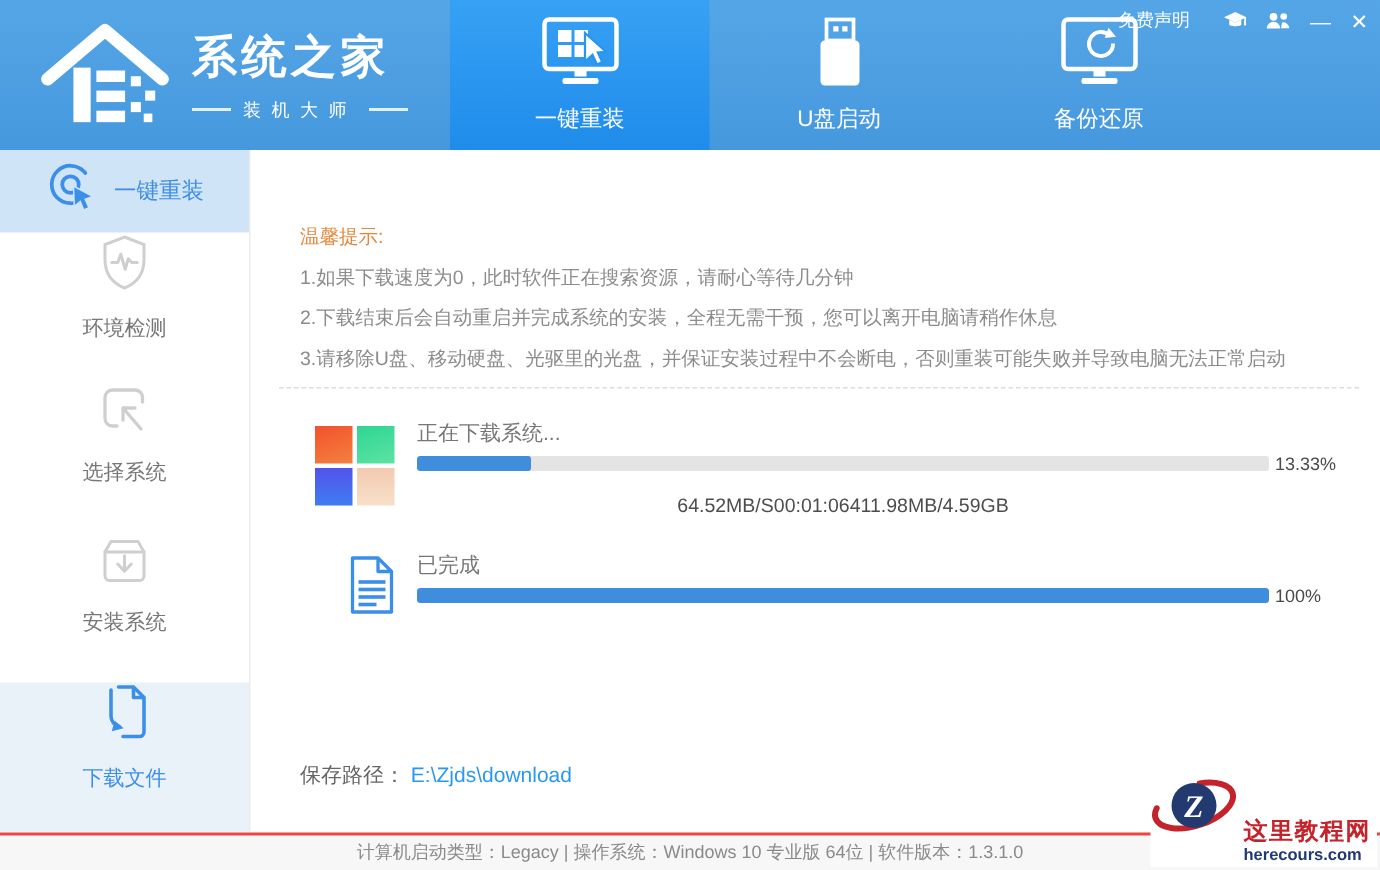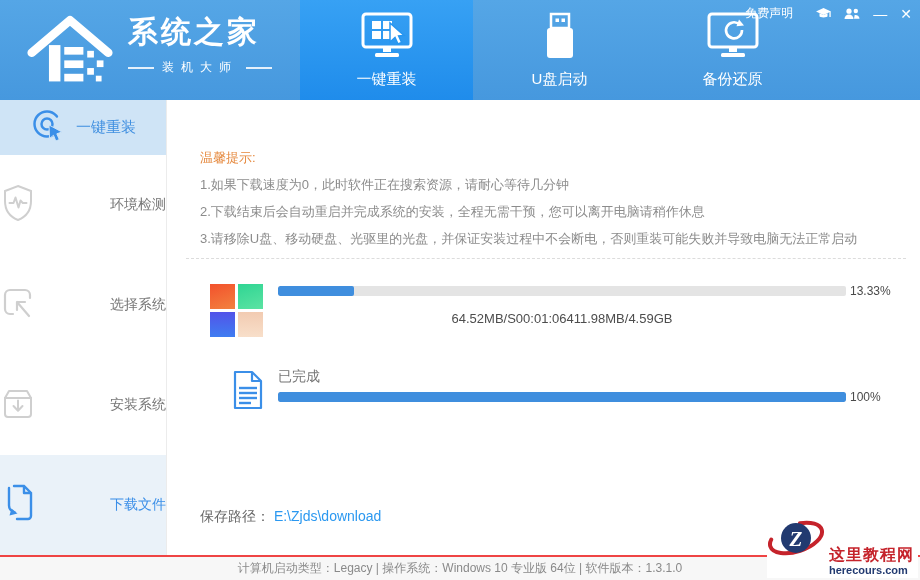--- a/index.html
+++ b/index.html
@@ -2,21 +2,21 @@
 <html><head>
 <meta charset="utf-8">
 <style>
   * { margin:0; padding:0; box-sizing:border-box; }
   html,body { width:920px; height:580px; font-family:"Liberation Sans","DejaVu Sans",sans-serif; }
   #app { position:relative; width:920px; height:580px; background:#fff; overflow:hidden; }
 
   
   .header { position:absolute; left:0; top:0; width:920px; height:100px;
             background:linear-gradient(180deg,#55a6e6,#4698de); }
-  .logo { position:absolute; left:26px; top:12px; display:flex; gap:14px; }
+  .logo { position:absolute; left:26px; top:12px; display:flex; align-items:center; gap:14px; }
   .logo-text { color:#fff; }
   .logo-title { font-size:30px; font-weight:bold; letter-spacing:3px; }
   .logo-sub { display:flex; align-items:center; gap:8px; margin-top:6px; }
   .logo-sub .rule { width:26px; height:2px; background:rgba(255,255,255,.85); }
   .logo-sub .sub-label { font-size:12px; letter-spacing:7px; color:#fff; }
 
   .tabs { position:absolute; left:300px; top:0; height:100px; display:flex; }
   .tab { width:173px; height:100px; display:flex; flex-direction:column; align-items:center;
          justify-content:center; gap:7px; color:#fff; font-size:15px; cursor:pointer; }
   .tab.active { background:linear-gradient(180deg,#37a1f4,#1f8ceb); }
@@ -26,22 +26,22 @@
   .free-statement { font-size:12px; cursor:pointer; margin-right:10px;margin-left:44px; }
   .ctrl-btn { cursor:pointer; display:flex; align-items:center; justify-content:center; height:14px; }
   .glyph { font-size:14px; line-height:14px; color:#fff; }
 
   
   .sidebar { position:absolute; left:0; top:100px; width:167px; height:455px; background:#fff;
              border-right:1px solid #ececec; display:flex; flex-direction:column; }
   .side-item-main { height:55px; background:#cfe4f6; display:flex; align-items:center;
                     justify-content:center; gap:10px; cursor:pointer; }
   .side-item-main .label { font-size:15px; color:#3f8fe0; }
-  .side-item { flex:1; display:flex; flex-direction:row; align-items:center;
-               justify-content:space-between; gap:10px; cursor:pointer; }
+  .side-item { flex:1; display:flex; flex-direction:column; align-items:center;
+               justify-content:flex-start; gap:10px; cursor:pointer; }
   .side-item .label { font-size:14px; color:#777; }
   .side-item.active { background:#eaf2f9; }
   .side-item.active .label { color:#3b8fe8; }
 
   
   .main { position:absolute; left:168px; top:100px; width:752px; height:455px; background:#fff; }
   .tips { position:absolute; left:32px; top:44px; line-height:27px; font-size:13px; color:#8c8c8c; }
   .tips-title { color:#e5873b; }
   .dashed-sep { position:absolute; left:18px; right:14px; top:158px; border-top:1px dashed #dcdcdc; }
 
@@ -241,20 +241,21 @@
     <div class="dashed-sep"></div>
 
     <div class="dl-block">
       <div class="win-logo">
         <div class="sq1"></div>
           <div class="sq2"></div>
           <div class="sq3"></div>
           <div class="sq4"></div>
       </div>
       <div class="dl-content">
+        <div class="block-title">正在下载系统...</div>
         <div class="progress-row">
           <div class="track">
             <div class="fill" style="width: 13.33%;"></div>
           </div>
           <span class="pct-label">13.33%</span>
         </div>
         <div class="stats-row">
           <span>64.52MB/S</span>
           <span>00:01:06</span>
           <span>411.98MB/4.59GB</span>

